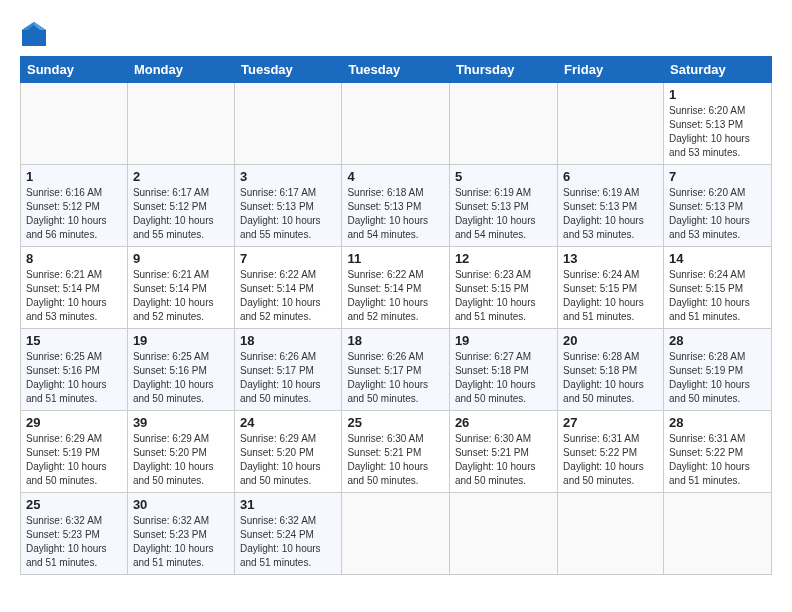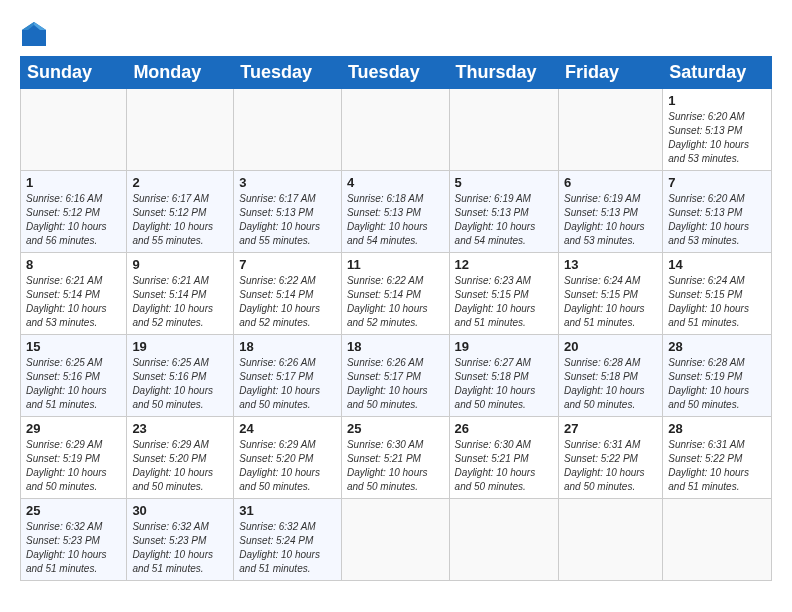--- a/index.html
+++ b/index.html
@@ -60,21 +60,21 @@
     }
     .calendar {
       width: 100%;
       border-collapse: collapse;
     }
     .calendar th {
       background-color: #1a6bbf;
       color: #fff;
       text-align: left;
       padding: 5px 6px;
-      font-size: 18px;
+      font-size: 13px;
       border: 1px solid #1a6bbf;
     }
     .calendar td {
       vertical-align: top;
       padding: 4px 5px;
       border: 1px solid #ccc;
       width: 113px;
       height: 80px;
       background: #fff;
     }
@@ -85,21 +85,20 @@
       font-size: 13px;
       font-weight: bold;
       color: #222;
       display: block;
       margin-bottom: 2px;
     }
     .day-info {
       font-size: 10px;
       color: #333;
       line-height: 1.4;
-      font-style: italic;
     }
     .empty-cell {
       background: #f9f9f9 !important;
     }
   </style>
 </head>
 <body>
 
 <div class="page">
   <div class="header">
@@ -234,21 +233,21 @@
             <span class="day-num">28</span>
             <div class="day-info">Sunrise: 6:28 AM<br>Sunset: 5:19 PM<br>Daylight: 10 hours<br>and 50 minutes.</div>
           </td>
         </tr>
         <tr>
           <td>
             <span class="day-num">29</span>
             <div class="day-info">Sunrise: 6:29 AM<br>Sunset: 5:19 PM<br>Daylight: 10 hours<br>and 50 minutes.</div>
           </td>
           <td>
-            <span class="day-num">23</span>
+            <span class="day-num">39</span>
             <div class="day-info">Sunrise: 6:29 AM<br>Sunset: 5:20 PM<br>Daylight: 10 hours<br>and 50 minutes.</div>
           </td>
           <td>
             <span class="day-num">24</span>
             <div class="day-info">Sunrise: 6:29 AM<br>Sunset: 5:20 PM<br>Daylight: 10 hours<br>and 50 minutes.</div>
           </td>
           <td>
             <span class="day-num">25</span>
             <div class="day-info">Sunrise: 6:30 AM<br>Sunset: 5:21 PM<br>Daylight: 10 hours<br>and 50 minutes.</div>
           </td>

